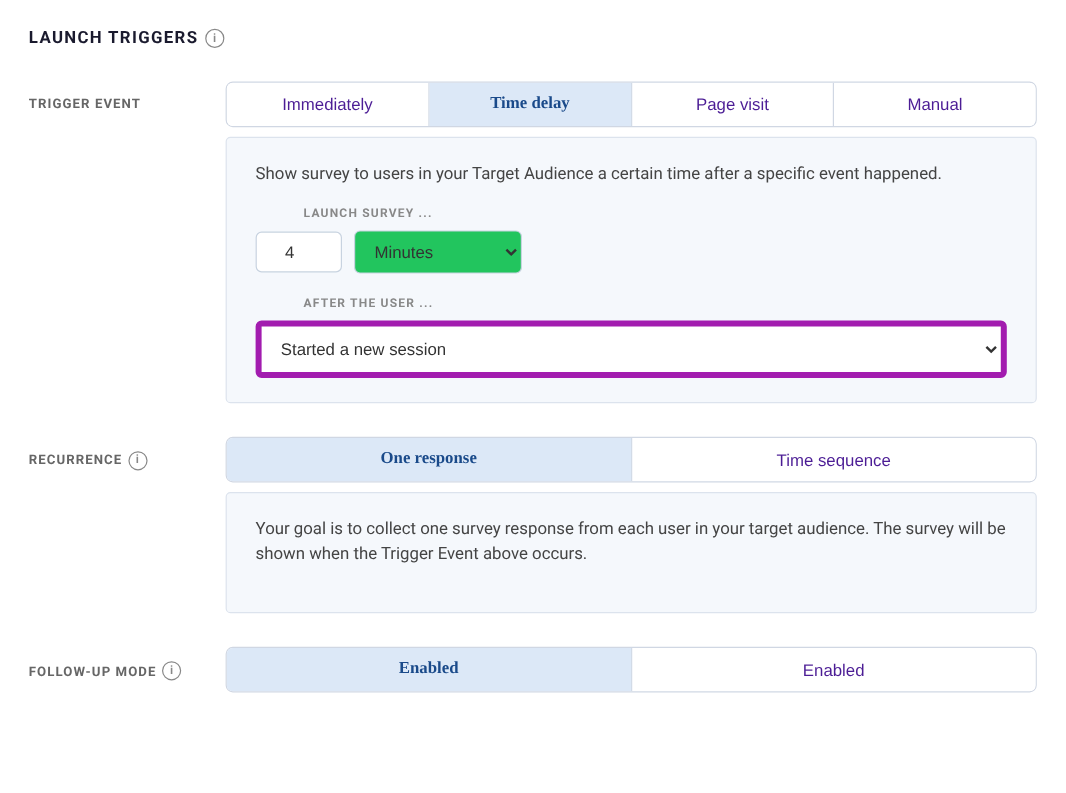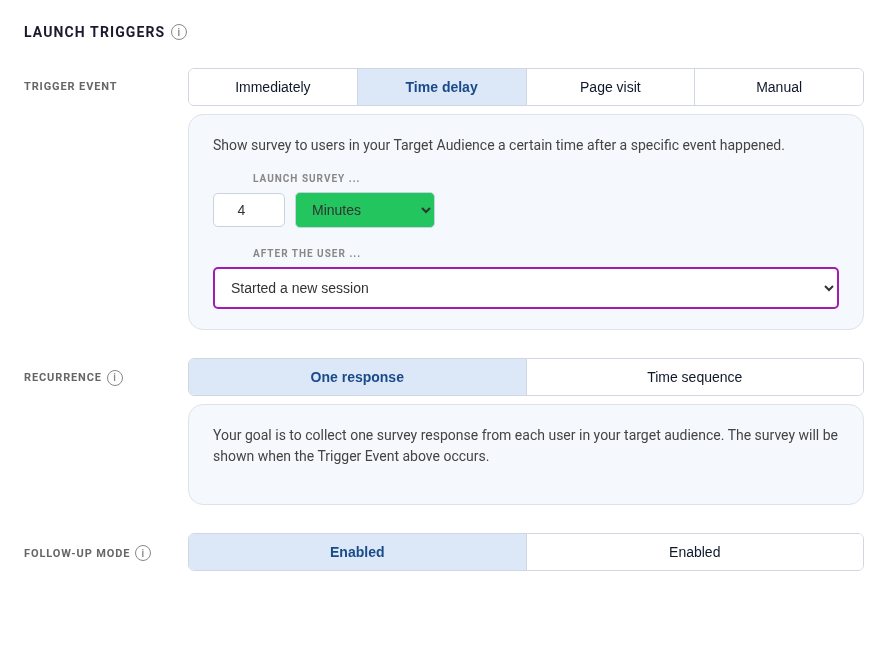--- a/index.html
+++ b/index.html
@@ -68,41 +68,42 @@
       overflow: hidden;
       background: #fff;
     }
 
     .tab-btn {
       flex: 1;
       padding: 10px 16px;
       border: none;
       background: #fff;
       font-size: 14px;
-      color: #0f172a;
+      color: #4c1d95;
       cursor: pointer;
       border-right: 1px solid #d0d7e3;
       transition: background 0.15s;
     }
 
     .tab-btn:last-child {
       border-right: none;
     }
 
     .tab-btn.active {
       background: #dce8f7;
       color: #1a4a8a;
       font-weight: 600;
+      font-family: Liberation Serif, serif;
     }
 
     
     .content-box {
       background: #f5f8fc;
       border: 1px solid #dce3ed;
-      border-radius: 15px;
+      border-radius: 4px;
       padding: 20px 24px;
       margin-top: 8px;
     }
 
     .content-box p {
       font-size: 14px;
       color: #444;
       line-height: 1.55;
       margin-bottom: 16px;
     }
@@ -143,21 +144,21 @@
       color: #333;
       background: #22c55e;
       appearance: auto;
       cursor: pointer;
       min-width: 140px;
     }
 
     .select-input-wide {
       width: 100%;
       padding: 10px 32px 10px 12px;
-      border: 2px solid #a21caf;
+      border: 5px solid #a21caf;
       border-radius: 5px;
       font-size: 14px;
       color: #333;
       background: #fff;
       appearance: auto;
       cursor: pointer;
     }
 
     .recurrence-text {
       font-size: 14px;

